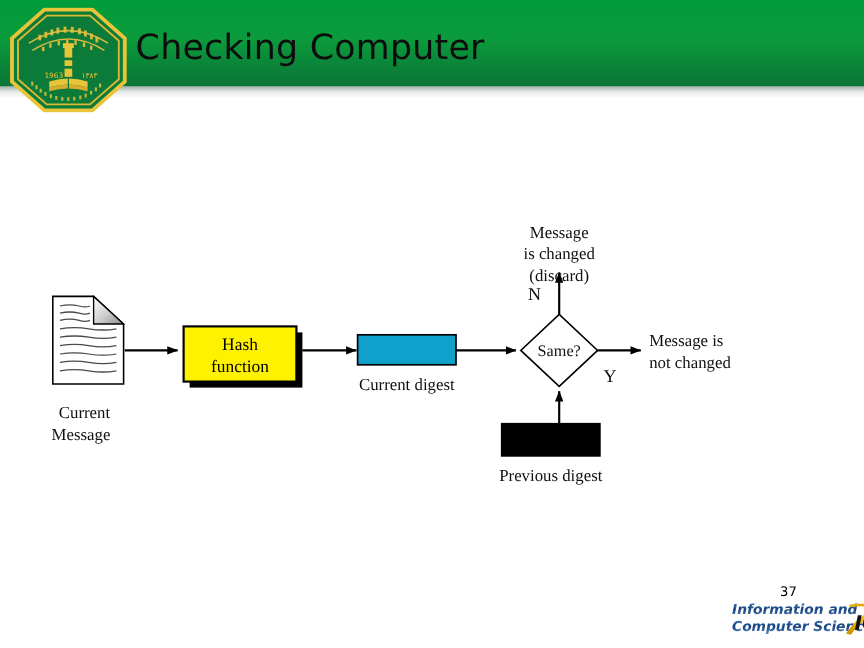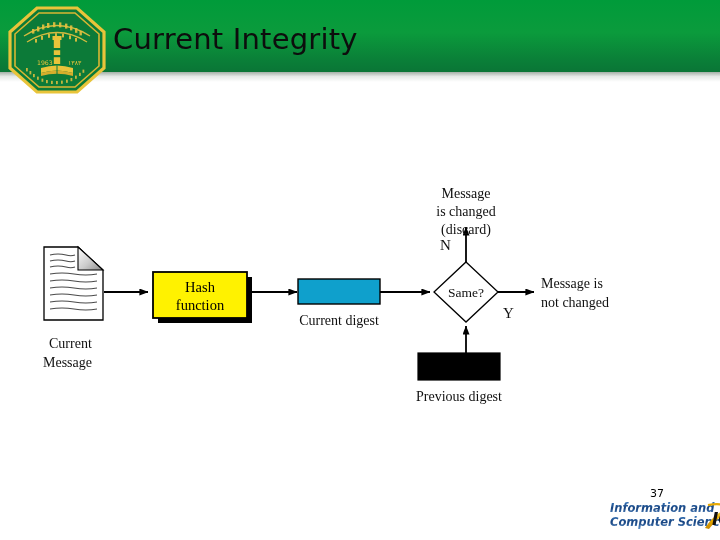--- a/index.html
+++ b/index.html
@@ -174,21 +174,21 @@
           <rect x="58" y="73.6" width="1.8" height="3.2"></rect>
         <rect x="62.5" y="72" width="1.8" height="3.2"></rect>
           <rect x="67" y="69.6" width="1.8" height="3.2"></rect>
         <rect x="71" y="66.8" width="1.8" height="3.2"></rect>
           <rect x="74.5" y="63.6" width="1.8" height="3.2"></rect>
       </g>
     </g>
   </svg>
 </div>
 
-<div id="page-title">Current Integrity</div>
+<div id="page-title">Checking Computer</div>
 
 <div id="diagram">
   <svg width="720" height="280" viewBox="0 0 720 280" xmlns="http://www.w3.org/2000/svg">
     <defs>
       <marker id="arrowhead" markerWidth="9" markerHeight="7" refX="8.6" refY="3.5" orient="auto" markerUnits="userSpaceOnUse">
         <polygon points="0,0 9,3.5 0,7" fill="#000000"></polygon>
       </marker>
       <linearGradient id="foldGrad" x1="0" y1="0" x2="1" y2="1">
         <stop offset="0%" stop-color="#ffffff"></stop>
         <stop offset="55%" stop-color="#cccccc"></stop>

